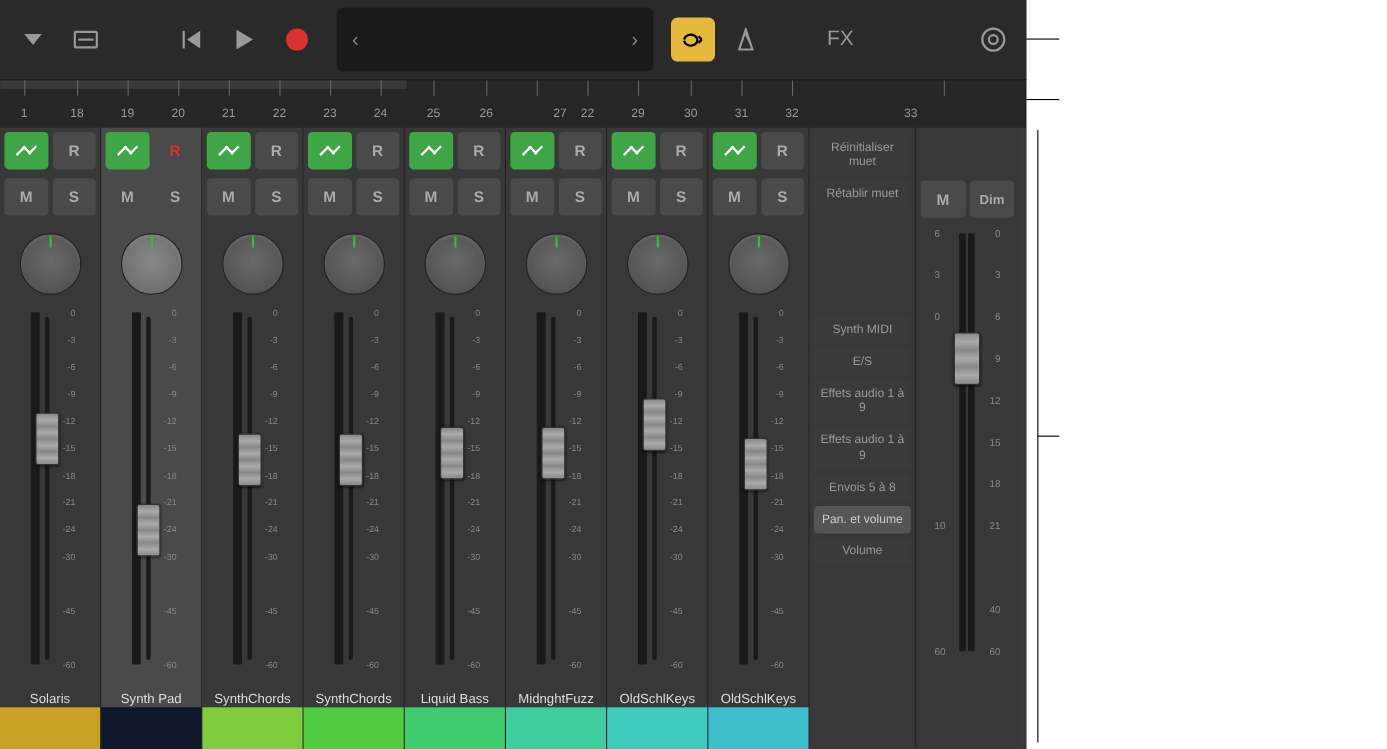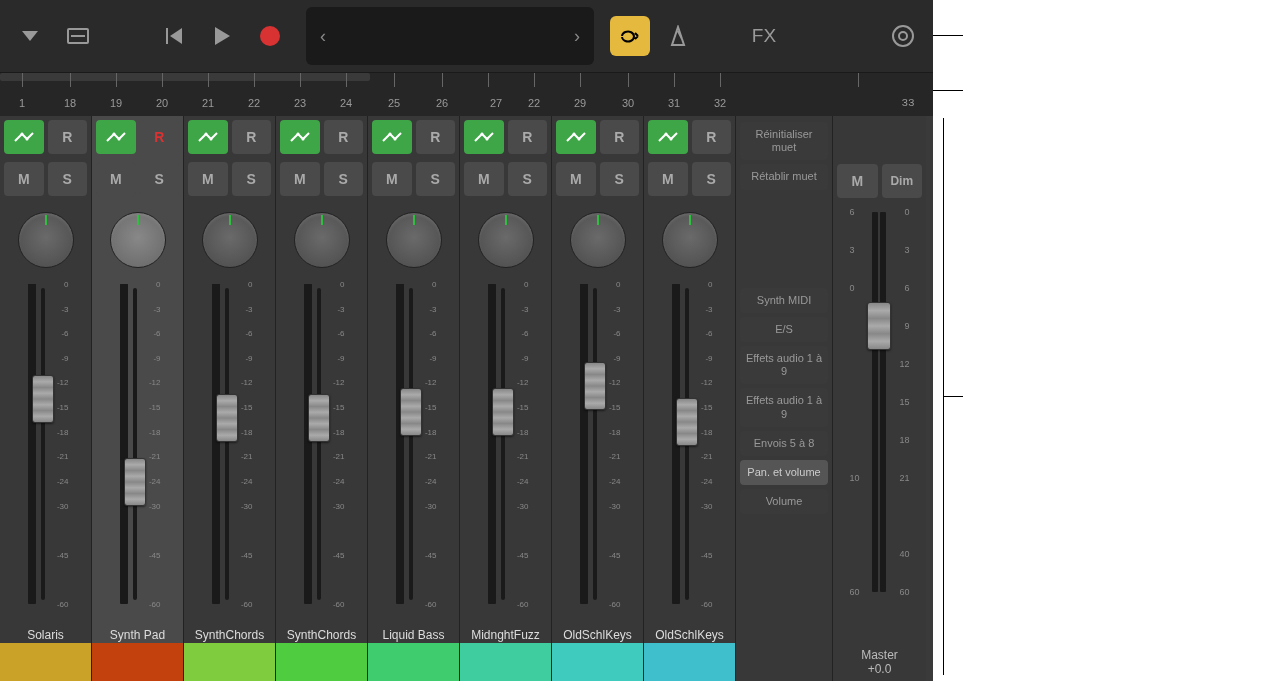--- a/index.html
+++ b/index.html
@@ -150,33 +150,33 @@
         <div class="ruler-label" style="left: 254px;">22</div>
         <div class="ruler-mark major" style="left: 300px;"></div>
         <div class="ruler-label" style="left: 300px;">23</div>
         <div class="ruler-mark major" style="left: 346px;"></div>
         <div class="ruler-label" style="left: 346px;">24</div>
         <div class="ruler-mark major" style="left: 394px;"></div>
         <div class="ruler-label" style="left: 394px;">25</div>
         <div class="ruler-mark major" style="left: 442px;"></div>
         <div class="ruler-label" style="left: 442px;">26</div>
         <div class="ruler-mark major" style="left: 488px;"></div>
-        <div class="ruler-label" style="left: 496px;">27</div>
+        <div class="ruler-label" style="left: 509px;">27</div>
         <div class="ruler-mark major" style="left: 534px;"></div>
         <div class="ruler-label" style="left: 534px;">22</div>
         <div class="ruler-mark major" style="left: 580px;"></div>
         <div class="ruler-label" style="left: 580px;">29</div>
         <div class="ruler-mark major" style="left: 628px;"></div>
         <div class="ruler-label" style="left: 628px;">30</div>
         <div class="ruler-mark major" style="left: 674px;"></div>
         <div class="ruler-label" style="left: 674px;">31</div>
         <div class="ruler-mark major" style="left: 720px;"></div>
         <div class="ruler-label" style="left: 720px;">32</div>
         <div class="ruler-mark major" style="left: 858px;"></div>
-        <div class="ruler-label" style="left: 908px; font-family: Liberation Mono, monospace;">33</div>
+        <div class="ruler-label" style="left: 828px;">33</div>
       </div>
   </div>
 
   <div class="tracks">
     <div id="channels-host" style="display:flex">
         <div class="channel">
     <div class="ch-row1">
       <div class="auto-btn">
         <svg class="auto-icon" viewBox="0 0 20 12">
                 <path d="M1 10 L8 3 L13 8 L19 2" stroke="#fff" stroke-width="2" fill="none"></path>
@@ -257,21 +257,21 @@
                 <div class="scale-label" style="top: calc(61.5385% - 4px);">-24</div>
                 <div class="scale-label" style="top: calc(69.2308% - 4px);">-30</div>
                 <div class="scale-label" style="top: calc(76.9231% - 4px);"></div>
                 <div class="scale-label" style="top: calc(84.6154% - 4px);">-45</div>
                 <div class="scale-label" style="top: calc(92.3077% - 4px);"></div>
                 <div class="scale-label" style="top: calc(100% - 4px);">-60</div>
               </div>
         <div class="fader-cap" style="top:62%"></div>
       </div>
     </div>
-    <div class="ch-label" style="background:#c2410c">
+    <div class="ch-label" style="background:#0f172a">
       <span>Synth Pad</span>
       <span class="num">18</span>
     </div>
   </div>
         <div class="channel">
     <div class="ch-row1">
       <div class="auto-btn">
         <svg class="auto-icon" viewBox="0 0 20 12">
                 <path d="M1 10 L8 3 L13 8 L19 2" stroke="#fff" stroke-width="2" fill="none"></path>
                 <circle cx="8" cy="3" r="1.5" fill="#fff"></circle>
@@ -599,24 +599,20 @@
               <div class="mscale-label-r" style="top: calc(50% - 5px);">15</div>
               <div class="mscale-label-r" style="top: calc(60% - 5px);">18</div>
               <div class="mscale-label-r" style="top: calc(70% - 5px);">21</div>
               <div class="mscale-label-r" style="top: calc(80% - 5px);"></div>
               <div class="mscale-label-r" style="top: calc(90% - 5px);">40</div>
               <div class="mscale-label-r" style="top: calc(100% - 5px);">60</div>
             </div>
           <div class="master-cap" style="top:30%"></div>
         </div>
       </div>
-      <div class="master-label">
-        <span>Master</span>
-        <span>+0.0</span>
-      </div>
     </div>
   </div>
 </div>
 
 <div class="callout" style="left:933px; top:35px; width:30px; height:1px"></div>
 <div class="callout" style="left:933px; top:90px; width:30px; height:1px"></div>
 <div class="callout" style="left:943px; top:118px; width:1px; height:557px"></div>
 <div class="callout" style="left:943px; top:396px; width:20px; height:1px"></div>
 
 </body></html>

